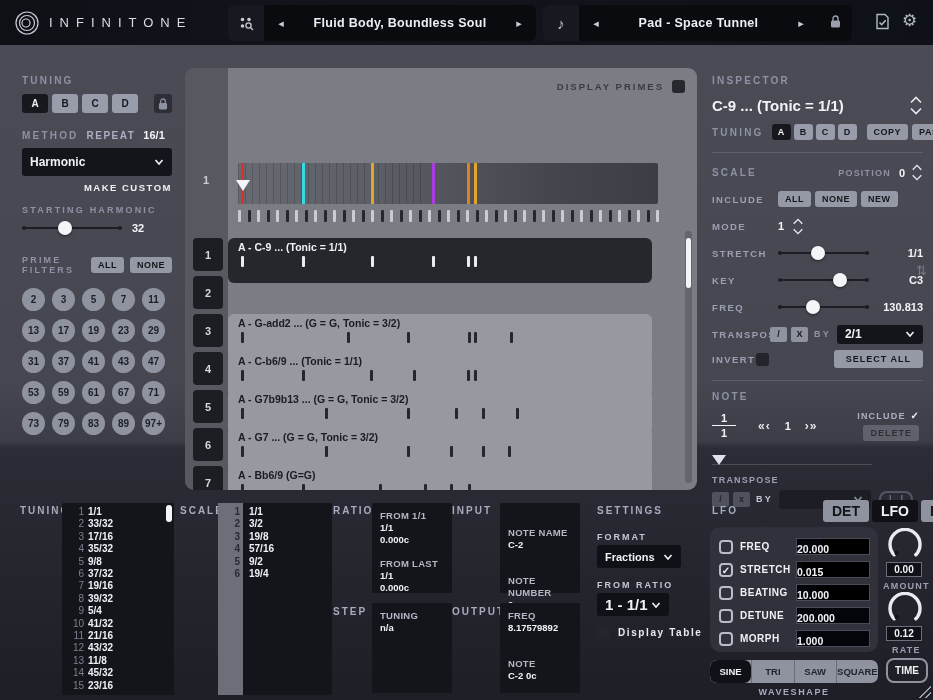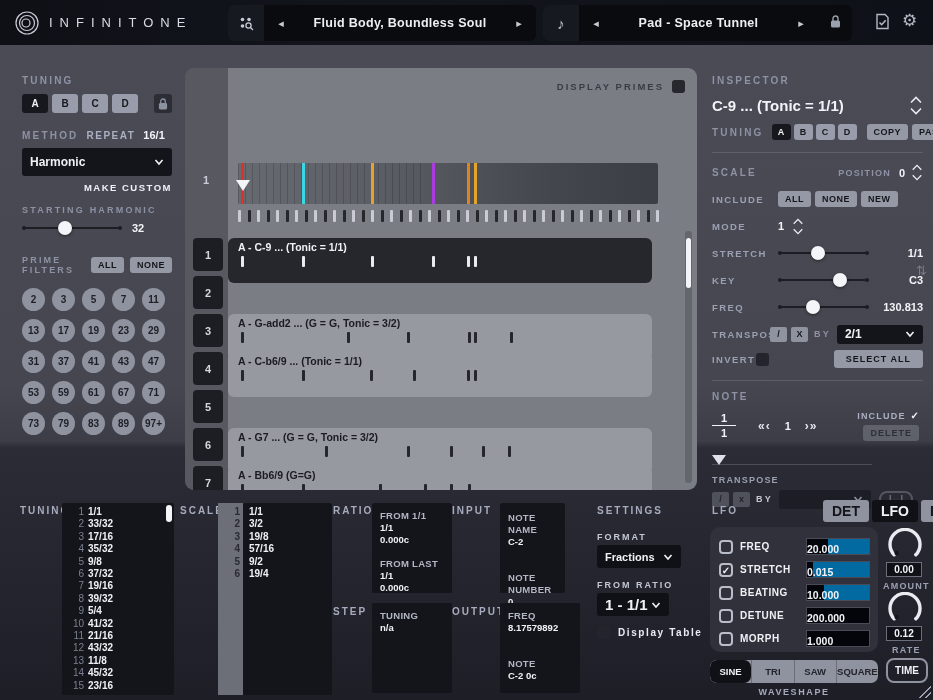--- a/index.html
+++ b/index.html
@@ -118,21 +118,21 @@
   #tuning-list .li, #scale-vals .li { display:flex; font-size:10px; line-height:12.4px; }
   .li .n { width:16px; text-align:right; color:#7b8091; margin-right:4px; flex:none; }
   .li .v { color:#eef0f6; font-weight:bold; }
   #tl-thumb { position:absolute; left:166px; top:15px; width:6px; height:17px; background:#f4f5f8; border-radius:3px; cursor:pointer; }
   #scale-gutter { position:absolute; left:218px; top:13px; width:25px; height:192px; background:#6c6e78;
     padding:3px 3px; font-size:10px; line-height:12.4px; color:#2a2b33; text-align:right; font-weight:bold; }
   #scale-vals { left:243px; top:13px; width:89px; height:192px; padding:3px 6px; }
   #scale-vals .li .v { margin-left:0; }
   #ratio-box { left:372px; top:13px; width:80px; height:90px; padding:7px 8px; font-size:9.5px; line-height:12px; }
   #step-box  { left:372px; top:113px; width:80px; height:90px; padding:7px 8px; font-size:9.5px; line-height:12px; }
-  #input-box { left:500px; top:13px; width:65px; height:90px; padding:9px 8px; font-size:9.5px; line-height:12px; }
+  #input-box { left:500px; top:13px; width:80px; height:90px; padding:24px 8px; font-size:9.5px; line-height:12px; }
   #output-box{ left:500px; top:113px; width:80px; height:90px; padding:7px 8px; font-size:9.5px; line-height:12px; }
   .dl { color:#b3b7c4; font-weight:bold; letter-spacing:.3px; }
   .dv { color:#f0f2f7; font-weight:bold; }
   .gap { height:12px; }
   #fmt-dd { position:absolute; left:597px; top:55px; width:84px; height:23px; }
   #fr-dd  { position:absolute; left:597px; top:103px; width:72px; height:23px; }
   #disp-table { position:absolute; left:597px; top:136px; display:flex; align-items:center; gap:8px; }
   #disp-table .cb { width:13px; height:13px; background:#23242c; border-radius:3px; cursor:pointer; }
   #disp-table .t { font-size:10px; font-weight:bold; letter-spacing:1.6px; color:#e8eaf1; }
 
@@ -140,21 +140,21 @@
   #lfo-tabs { position:absolute; left:823px; top:10px; display:flex; gap:3px; }
   .tab { padding:3px 9px; border-radius:3px; background:#8f939f; color:#15161b; font-size:14px; font-weight:bold; cursor:pointer; }
   .tab.sel { background:#101116; color:#f0f1f5; }
   #lfo-head { position:absolute; left:712px; top:15px; }
   #lfo-body { position:absolute; left:710px; top:37px; width:168px; height:125px; background:#30313b;
     border-radius:10px; padding:8px 8px 0 9px; }
   .lrow { display:flex; align-items:center; height:23px; }
   .lrow .cb { width:14px; height:14px; border:2px solid #b9bdc9; border-radius:4px; margin-right:7px;
     color:#f2f3f7; font-size:10px; line-height:11px; text-align:center; font-weight:bold; cursor:pointer; flex:none; }
   .lrow .ll { flex:1; font-size:10px; font-weight:bold; letter-spacing:.5px; color:#f0f1f5; }
-  .lrow .vbox { position:relative; width:64px; height:17px; background:#0369a1; border:1px solid #4a4b57;
+  .lrow .vbox { position:relative; width:74px; height:17px; background:#000000; border:1px solid #4a4b57;
     overflow:hidden; flex:none; }
   .lrow .vbox .fill { position:absolute; left:0; top:0; bottom:0; background:#04050a; }
   .lrow .vbox .t { position:relative; text-align:center; font-size:10.5px; font-weight:bold; color:#f2f3f7; line-height:16px; }
   .knob { position:absolute; width:34px; height:34px; }
   .kval { position:absolute; width:36px; height:15px; border:1px solid #6b6f7c; background:#101116;
     color:#f2f3f7; font-size:10px; font-weight:bold; text-align:center; line-height:14px; }
   .klbl { position:absolute; font-size:9px; font-weight:bold; letter-spacing:1.2px; color:#9aa0b2; }
   #waveshape { position:absolute; left:710px; top:170px; width:168px; height:23px; background:#8f939f;
     border-radius:7px; display:flex; overflow:hidden; }
   .ws { flex:1; display:flex; align-items:center; justify-content:center; font-size:9.5px; font-weight:bold;
@@ -395,20 +395,29 @@
             <div class="tk" style="left: 3.1%;"></div>
             <div class="tk" style="left: 17.5%;"></div>
             <div class="tk" style="left: 33.5%;"></div>
             <div class="tk" style="left: 43.6%;"></div>
             <div class="tk" style="left: 56.4%;"></div>
             <div class="tk" style="left: 58%;"></div>
           </div>
         </div>
         <div class="srow" style="top: 162px;">
           <div class="numbox">5</div>
+          <div class="bar">
+            <div class="name">A - G7b9b13 ...  (G = G, Tonic = 3/2)</div>
+            <div class="tk" style="left: 3.1%;"></div>
+            <div class="tk" style="left: 22.9%;"></div>
+            <div class="tk" style="left: 42.2%;"></div>
+            <div class="tk" style="left: 53.5%;"></div>
+            <div class="tk" style="left: 59.9%;"></div>
+            <div class="tk" style="left: 67.9%;"></div>
+          </div>
         </div>
         <div class="srow" style="top: 200px;">
           <div class="numbox">6</div>
           <div class="bar">
             <div class="name">A - G7 ...  (G = G, Tonic = 3/2)</div>
             <div class="tk" style="left: 3.1%;"></div>
             <div class="tk" style="left: 22.9%;"></div>
             <div class="tk" style="left: 42.2%;"></div>
             <div class="tk" style="left: 52.4%;"></div>
             <div class="tk" style="left: 59.9%;"></div>

